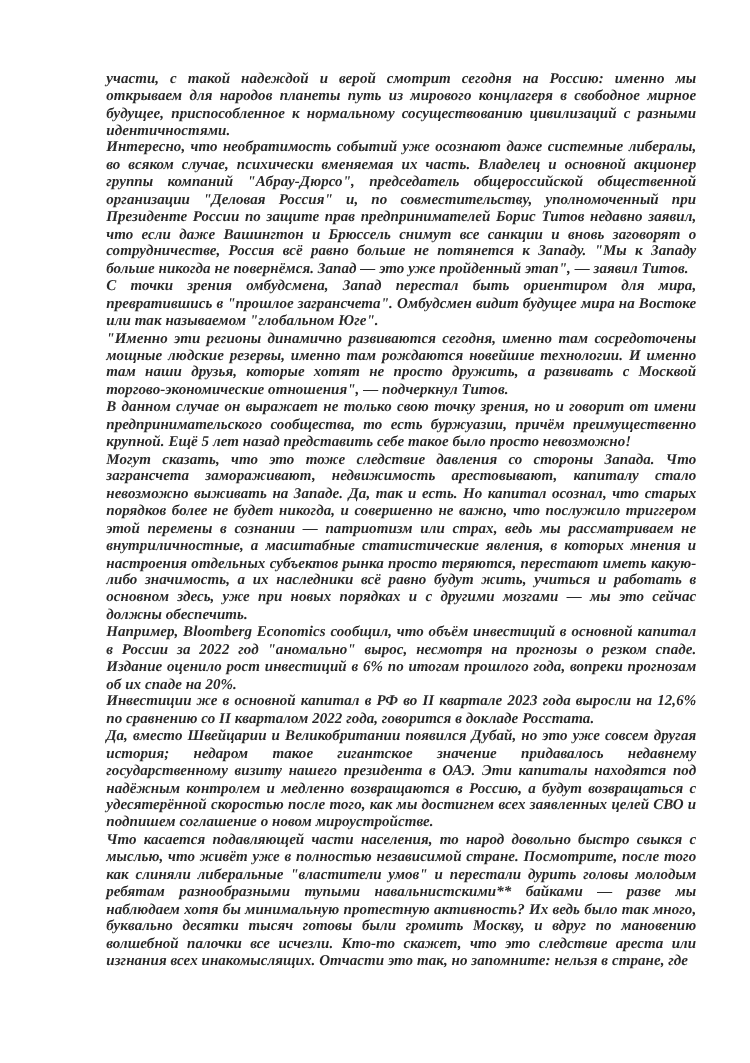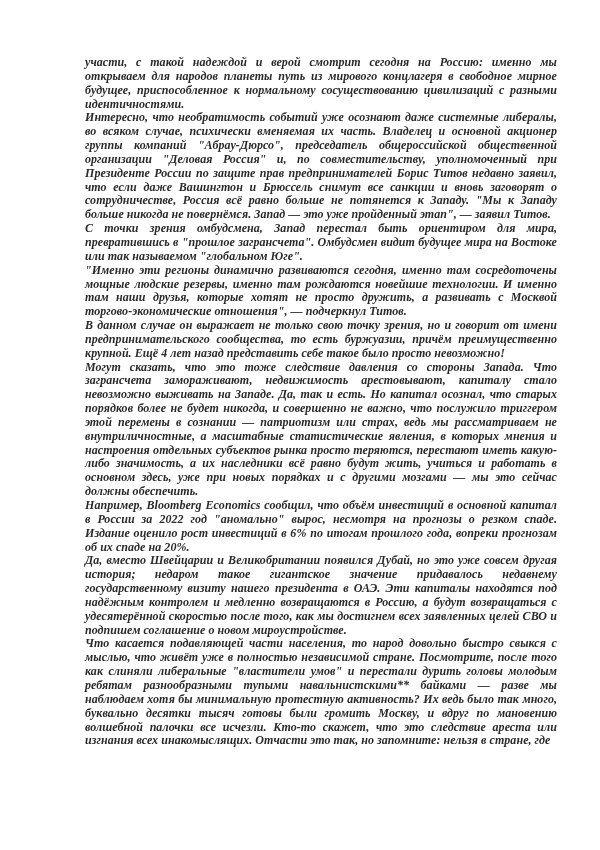--- a/index.html
+++ b/index.html
@@ -21,18 +21,19 @@
   .para { margin: 0; padding: 0; }
 </style>
 </head>
 <body>
 
 <div class="page">
   <p class="para">участи, с такой надеждой и верой смотрит сегодня на Россию: именно мы открываем для народов планеты путь из мирового концлагеря в свободное мирное будущее, приспособленное к нормальному сосуществованию цивилизаций с разными идентичностями.</p>
   <p class="para">Интересно, что необратимость событий уже осознают даже системные либералы, во всяком случае, психически вменяемая их часть. Владелец и основной акционер группы компаний "Абрау-Дюрсо", председатель общероссийской общественной организации "Деловая Россия" и, по совместительству, уполномоченный при Президенте России по защите прав предпринимателей Борис Титов недавно заявил, что если даже Вашингтон и Брюссель снимут все санкции и вновь заговорят о сотрудничестве, Россия всё равно больше не потянется к Западу. "Мы к Западу больше никогда не повернёмся. Запад — это уже пройденный этап", — заявил Титов.</p>
   <p class="para">С точки зрения омбудсмена, Запад перестал быть ориентиром для мира, превратившись в "прошлое загрансчета". Омбудсмен видит будущее мира на Востоке или так называемом "глобальном Юге".</p>
   <p class="para">"Именно эти регионы динамично развиваются сегодня, именно там сосредоточены мощные людские резервы, именно там рождаются новейшие технологии. И именно там наши друзья, которые хотят не просто дружить, а развивать с Москвой торгово-экономические отношения", — подчеркнул Титов.</p>
-  <p class="para">В данном случае он выражает не только свою точку зрения, но и говорит от имени предпринимательского сообщества, то есть буржуазии, причём преимущественно крупной. Ещё 4 лет назад представить себе такое было просто невозможно!</p>
+  <p class="para">В данном случае он выражает не только свою точку зрения, но и говорит от имени предпринимательского сообщества, то есть буржуазии, причём преимущественно крупной. Ещё 5 лет назад представить себе такое было просто невозможно!</p>
   <p class="para">Могут сказать, что это тоже следствие давления со стороны Запада. Что загрансчета замораживают, недвижимость арестовывают, капиталу стало невозможно выживать на Западе. Да, так и есть. Но капитал осознал, что старых порядков более не будет никогда, и совершенно не важно, что послужило триггером этой перемены в сознании — патриотизм или страх, ведь мы рассматриваем не внутриличностные, а масштабные статистические явления, в которых мнения и настроения отдельных субъектов рынка просто теряются, перестают иметь какую-либо значимость, а их наследники всё равно будут жить, учиться и работать в основном здесь, уже при новых порядках и с другими мозгами — мы это сейчас должны обеспечить.</p>
   <p class="para">Например, Bloomberg Economics сообщил, что объём инвестиций в основной капитал в России за 2022 год "аномально" вырос, несмотря на прогнозы о резком спаде. Издание оценило рост инвестиций в 6% по итогам прошлого года, вопреки прогнозам об их спаде на 20%.</p>
+  <p class="para">Инвестиции же в основной капитал в РФ во II квартале 2023 года выросли на 12,6% по сравнению со II кварталом 2022 года, говорится в докладе Росстата.</p>
   <p class="para">Да, вместо Швейцарии и Великобритании появился Дубай, но это уже совсем другая история; недаром такое гигантское значение придавалось недавнему государственному визиту нашего президента в ОАЭ. Эти капиталы находятся под надёжным контролем и медленно возвращаются в Россию, а будут возвращаться с удесятерённой скоростью после того, как мы достигнем всех заявленных целей СВО и подпишем соглашение о новом мироустройстве.</p>
   <p class="para">Что касается подавляющей части населения, то народ довольно быстро свыкся с мыслью, что живёт уже в полностью независимой стране. Посмотрите, после того как слиняли либеральные "властители умов" и перестали дурить головы молодым ребятам разнообразными тупыми навальнистскими** байками — разве мы наблюдаем хотя бы минимальную протестную активность? Их ведь было так много, буквально десятки тысяч готовы были громить Москву, и вдруг по мановению волшебной палочки все исчезли. Кто-то скажет, что это следствие ареста или изгнания всех инакомыслящих. Отчасти это так, но запомните: нельзя в стране, где</p>
 </div>
 
 </body></html>

